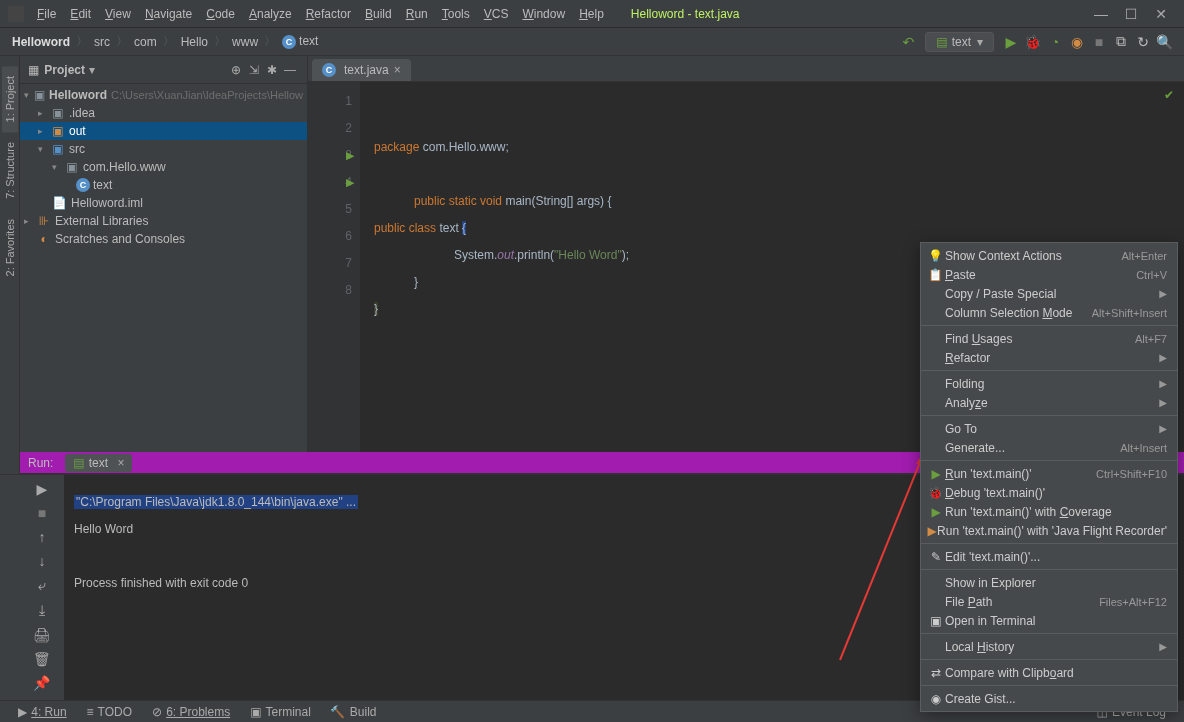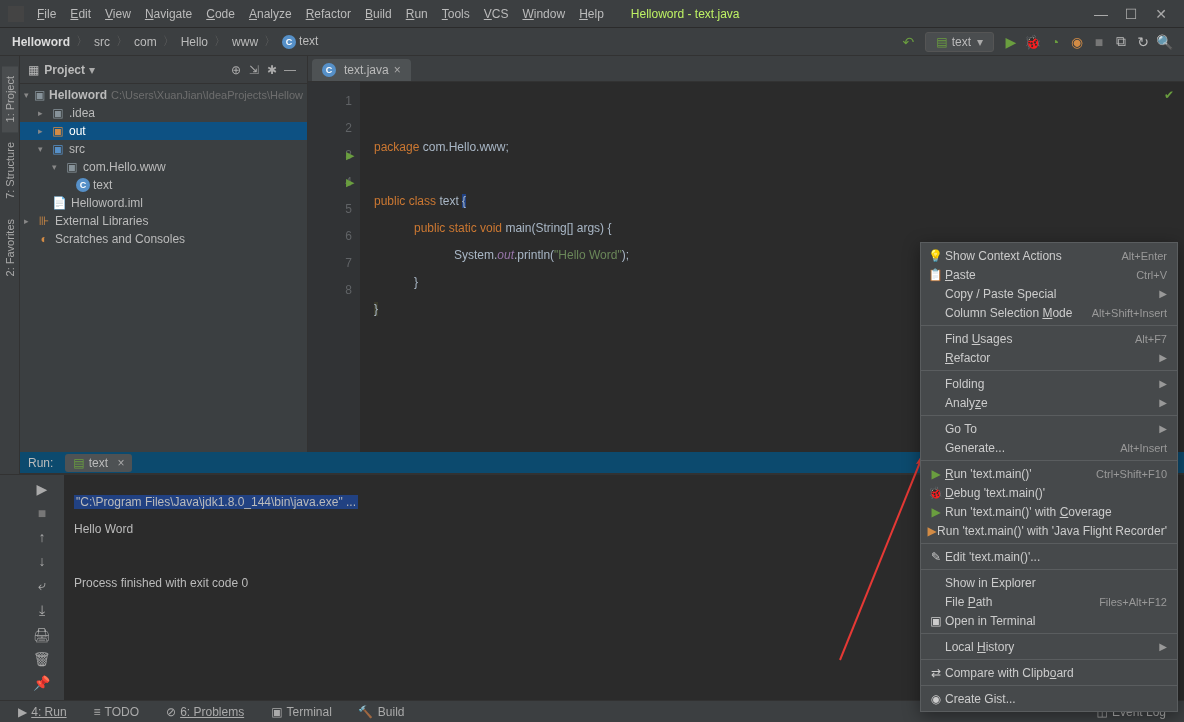--- a/index.html
+++ b/index.html
@@ -51,28 +51,28 @@
 .editor-tab .close{color:#aaa; cursor:pointer;}
 .code-area { flex:1; display:flex; position:relative;}
 .gutter { width:52px; background:#313335; text-align:right; padding:6px 8px 0 0; color:#606366; font-family:Consolas,monospace; font-size:13px; line-height:27px;}
 .gutter .run-marker{position:absolute; left:38px; color:#6a9e3f; font-size:11px;}
 .code { flex:1; padding:6px 0 0 14px; font-family:Consolas,monospace; font-size:14px; line-height:27px; color:#a9b7c6;margin-top:46px;}
 .kw{color:#cc7832;} .str{color:#6a8759;} .fld{color:#9876aa; font-style:italic;} .caret-bg{background:#214182;}
 .check{position:absolute; top:6px; right:10px; color:#6a9e3f;}
 
 
 .run-panel { height:226px; background:#2b2b2b; border-top:1px solid #323232; display:flex;}
-.run-hdr { position:absolute; left:20px; height:22px; background:#0c4a6e; width:calc(100% - 20px); display:flex; align-items:center; padding:0 8px; border-bottom:1px solid #323232; transform:translateY(-22px);}
+.run-hdr { position:absolute; left:20px; height:22px; background:#a21caf; width:calc(100% - 20px); display:flex; align-items:center; padding:0 8px; border-bottom:1px solid #323232; transform:translateY(-22px);}
 .run-side { width:44px; background:#3c3f41; display:flex; flex-direction:column; align-items:center; padding:6px 0; gap:8px;}
 .run-side .ic{color:#aaa; cursor:pointer; font-size:14px;}
 .run-out { flex:1; padding:14px 10px; font-family:Consolas,monospace; font-size:14px; line-height:27px; color:#bbb;}
 .run-out .cmd{background:#214182; padding:0 2px;}
 
 
-.statusbar{position:absolute; bottom:0; left:0; right:0; height:22px; background:#3c3f41; border-top:1px solid #323232; display:flex; align-items:center; padding:0 8px;gap:7px;}
+.statusbar{position:absolute; bottom:0; left:0; right:0; height:22px; background:#3c3f41; border-top:1px solid #323232; display:flex; align-items:center; padding:0 8px;}
 .sb-item{padding:0 10px; color:#aaa; cursor:pointer; font-size:11px;}
 .sb-item .ic{margin-right:4px;}
 .watermark{position:absolute; right:8px; color:#888; font-size:11px;}
 
 
 .ctx-menu { position:absolute; top:242px; left:920px; width:258px; background:#46494b; border:1px solid #5a5d5f; box-shadow:0 4px 16px rgba(0,0,0,.4); padding:3px 0; z-index:100;}
 .ctx-item { display:flex; align-items:center; height:19px; padding:0 10px 0 6px; color:#ccc; cursor:pointer;}
 .ctx-icon{width:18px; font-size:12px; text-align:center;}
 .ctx-label{flex:1; white-space:nowrap;}
 .ctx-label u{text-decoration:underline;}
@@ -230,22 +230,22 @@
         <div style="position:relative;"><span class="run-marker">▶</span><span>3</span></div>
         <div style="position:relative;"><span class="run-marker">▶</span><span>4</span></div>
         <div>5</div>
           <div>6</div>
           <div>7</div>
           <div>8</div>
       </div>
       <div class="code">
         <div><span class="kw">package </span><span>com.Hello.www</span><span>;</span></div>
         <div>&nbsp;</div>
+        <div style="padding-left:40px;"><span class="kw">public static void </span><span>main</span><span>(String[] args) {</span></div>
         <div><span class="kw">public class </span><span>text </span><span class="caret-bg">{</span></div>
-        <div style="padding-left:40px;"><span class="kw">public static void </span><span>main</span><span>(String[] args) {</span></div>
         <div style="padding-left:80px;"><span>System.</span><span class="fld">out</span><span>.println(</span><span class="str">"Hello Word"</span><span>);</span></div>
         <div style="padding-left:40px;">}</div>
         <div><span style="background:#3a3a2b;">}</span></div>
       </div>
       <span class="check">✔</span>
     </div>
   </div>
 </div>
 
 <div style="position:relative;">

